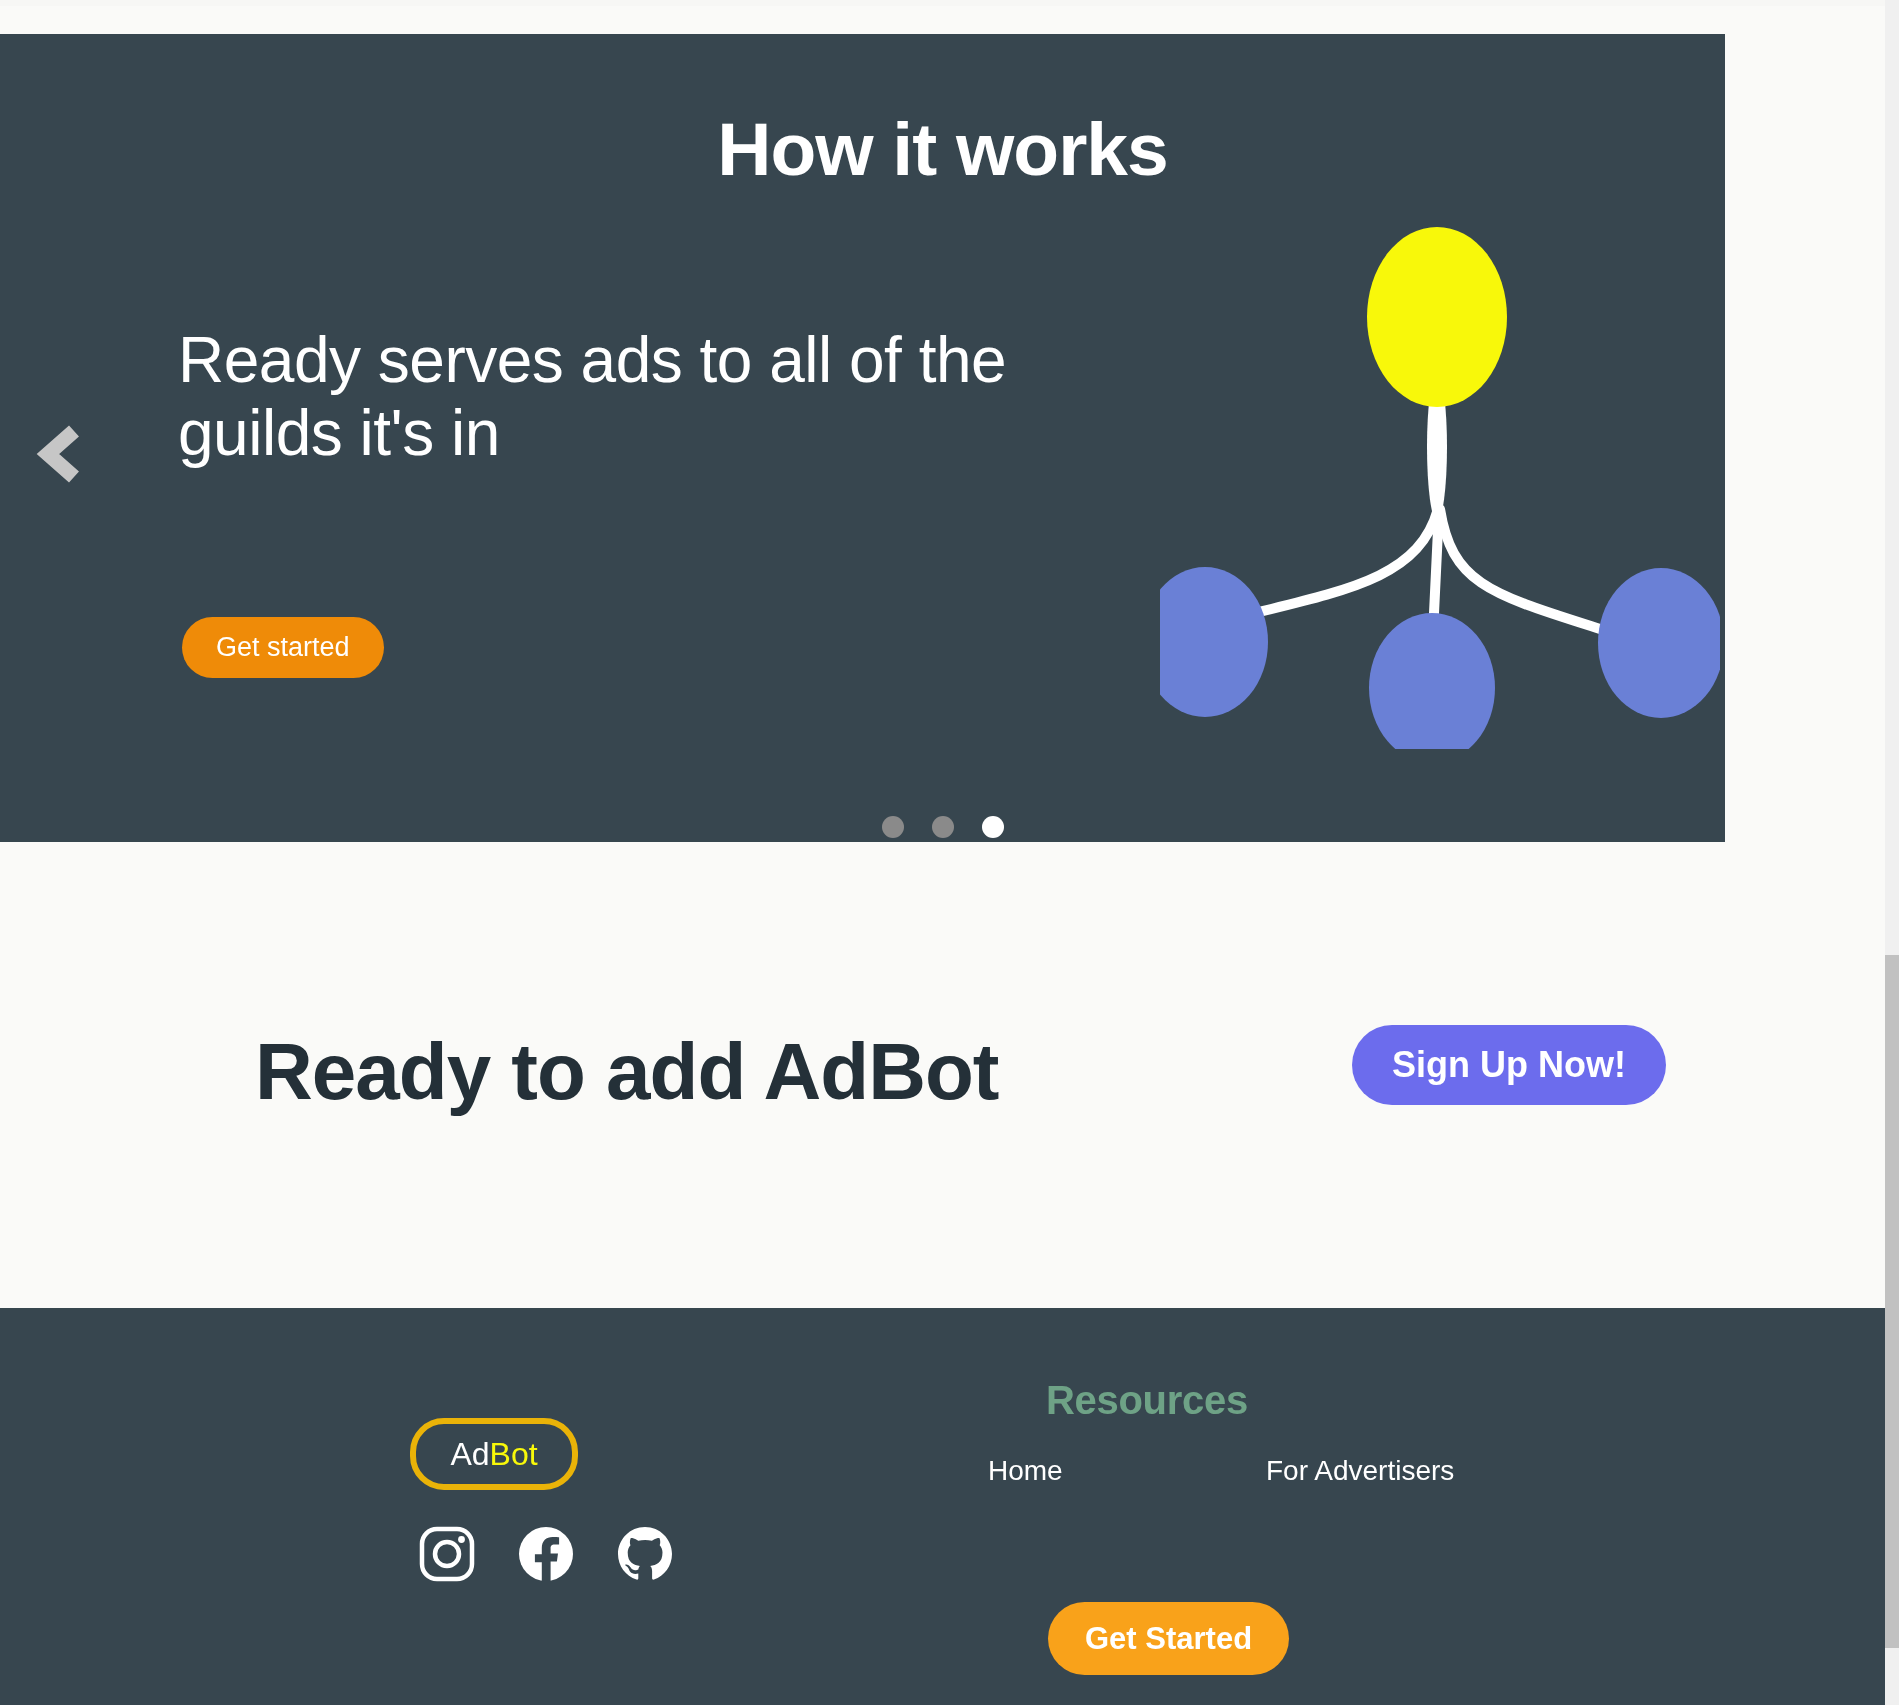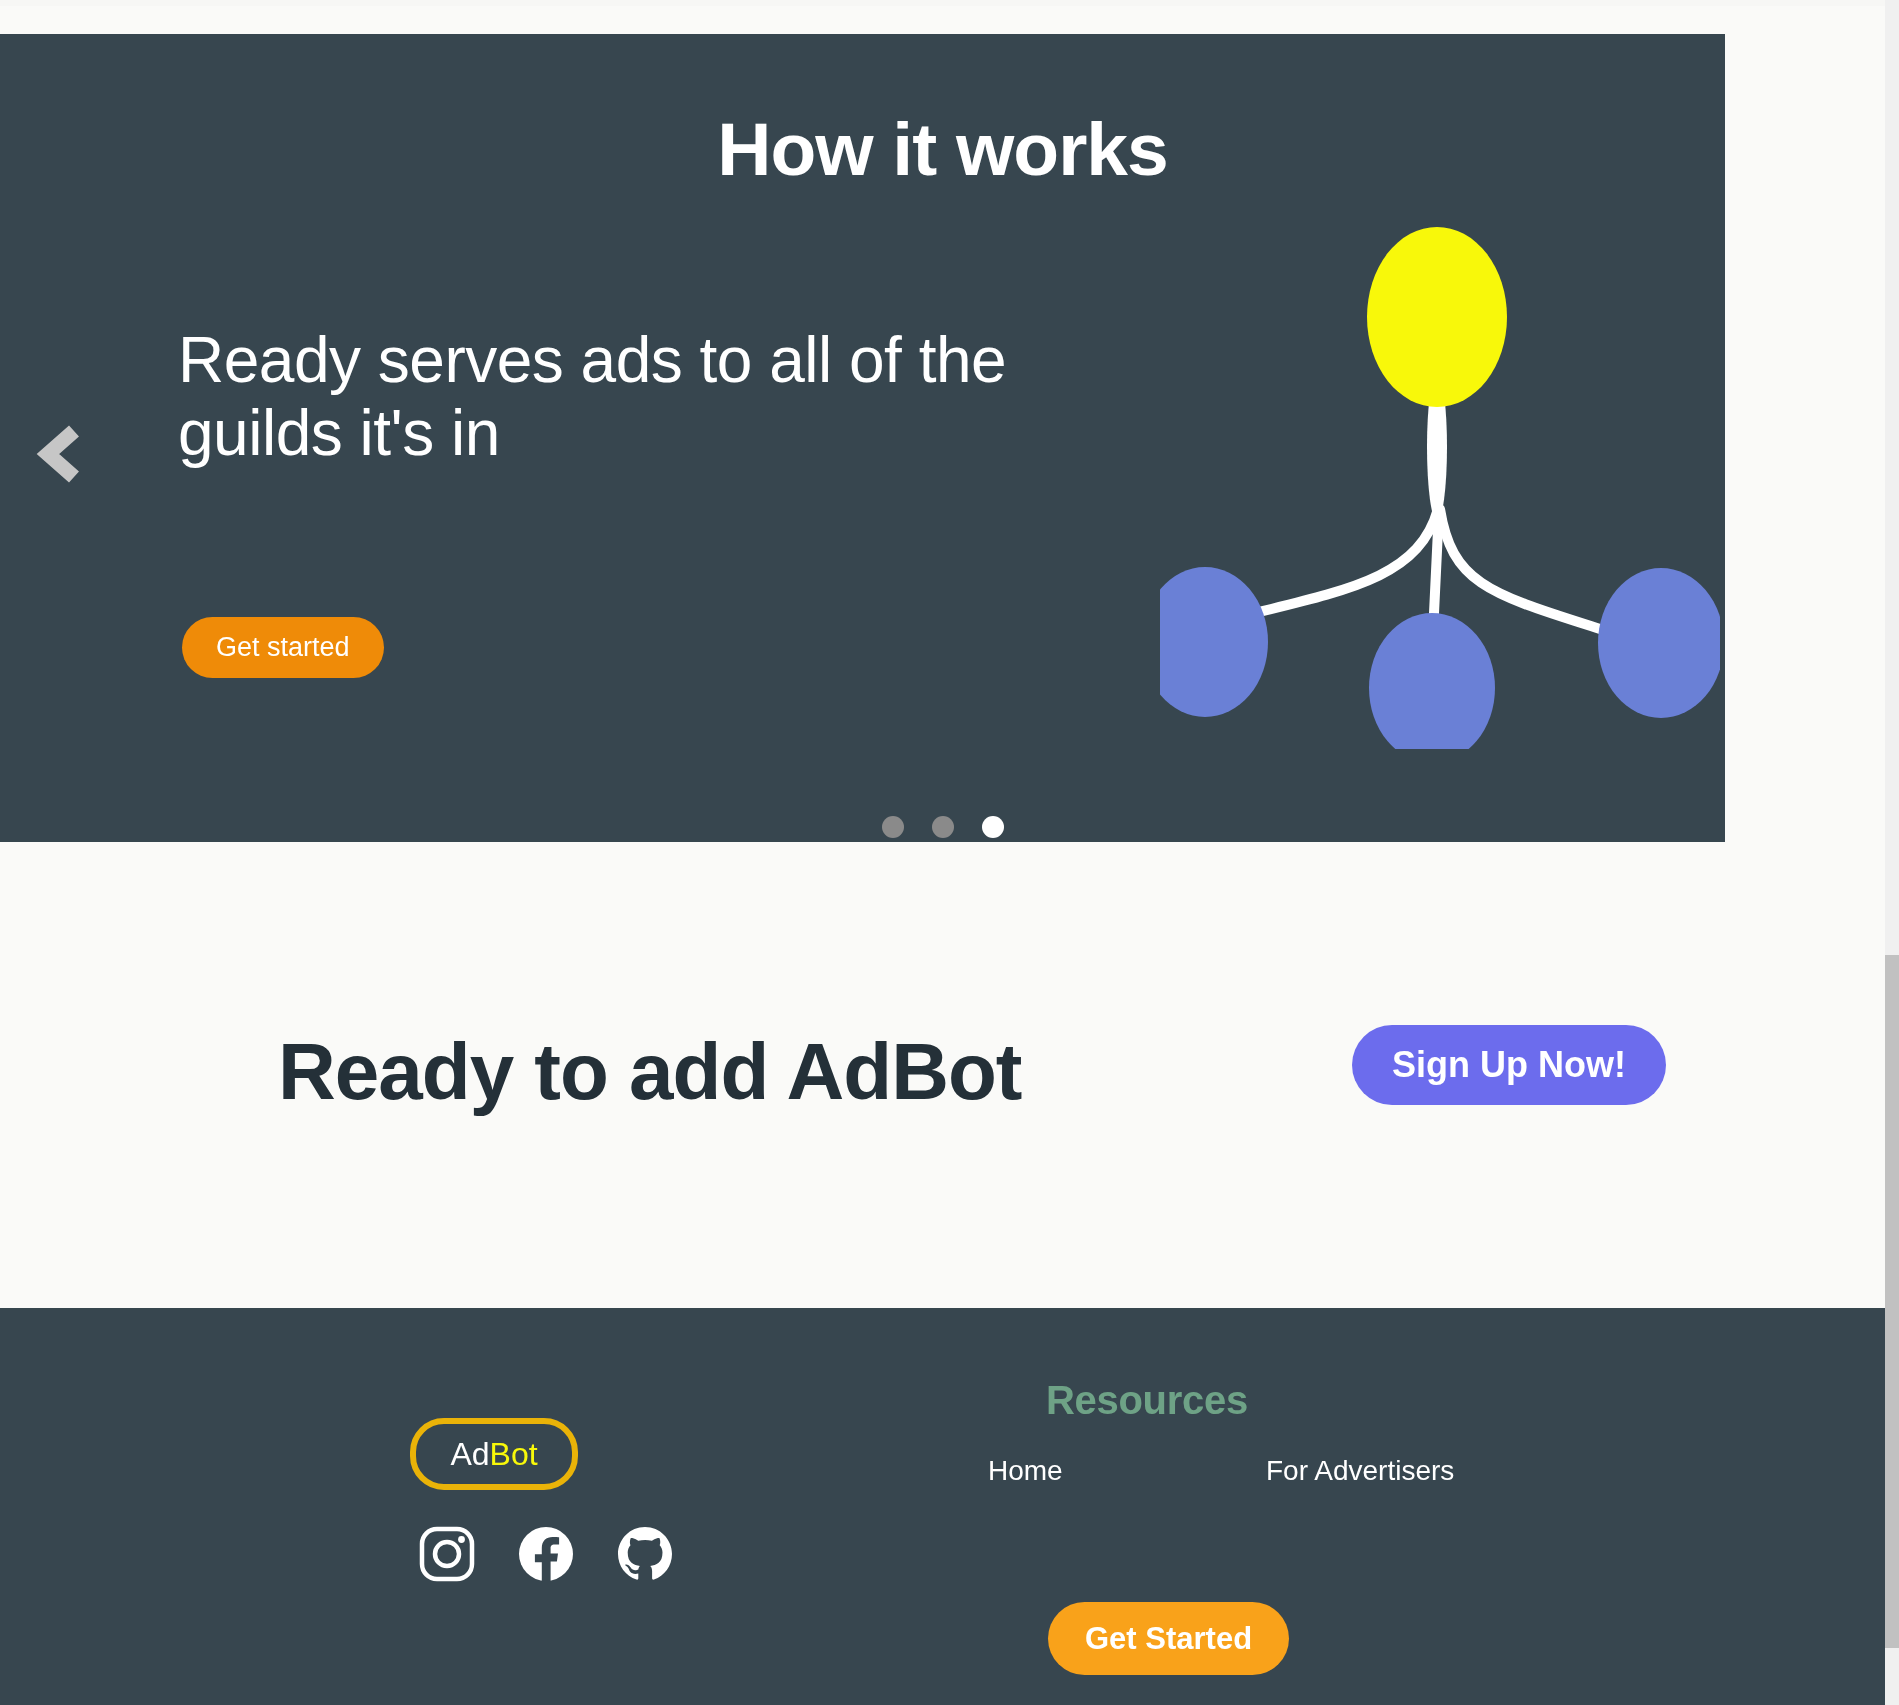--- a/index.html
+++ b/index.html
@@ -141,21 +141,21 @@
   .cta {
     position: absolute;
     left: 0;
     top: 842px;
     width: 1885px;
     height: 466px;
     background: #fafaf8;
   }
   .cta-heading {
     position: absolute;
-    left: 278px;
+    left: 255px;
     top: 95px;
     width: 960px;
     color: #243038;
     font-size: 80px;
     font-weight: 700;
     line-height: 1.72;
     letter-spacing: -1px;
   }
   .cta-heading .line2 { display: block; padding-left: 90px; }
   .btn-signup {

